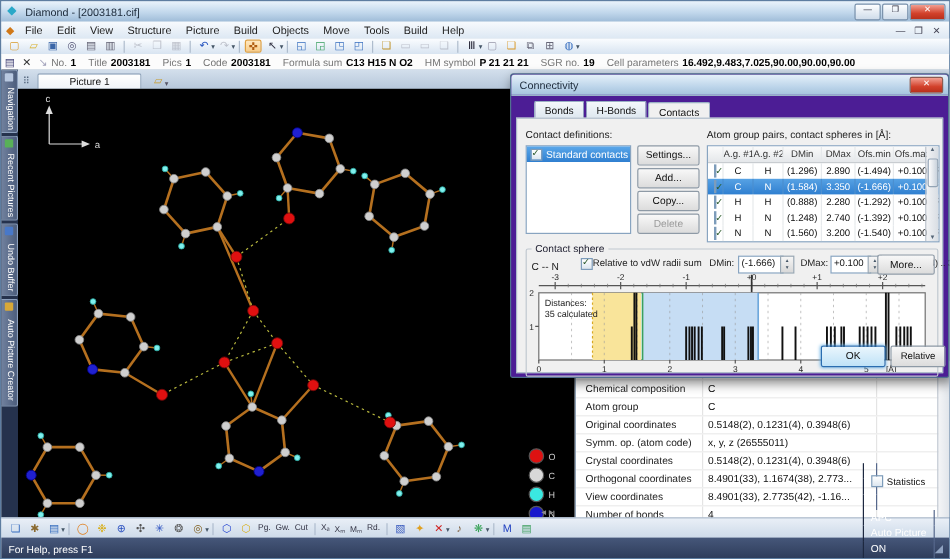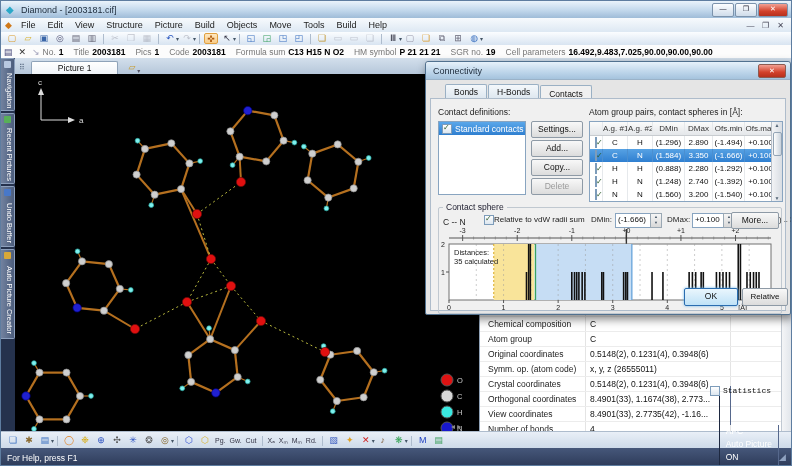--- a/index.html
+++ b/index.html
@@ -49,21 +49,21 @@
   
   .btoolbar{position:absolute;left:0;top:430px;width:100%;height:17px;background:linear-gradient(#e9eff7,#ccd9e8);border-top:1px solid #aebccd;display:flex;align-items:center;padding-left:4px;font-size:9px;}
   .bt-txt{font-size:7px;color:#334;margin:0 2px;}
   .statusbar{position:absolute;left:0;top:447px;width:100%;height:19px;background:linear-gradient(#46577a,#2c3a58);color:#fff;font-size:8.5px;display:flex;align-items:center;}
   .sb-help{padding-left:6px;flex:1;}
   .sb-seg{border-left:1px solid #1d2840;border-right:1px solid #56688c;padding:0 6px;height:13px;line-height:13px;white-space:nowrap;}
   .sb-seg.hl{color:#e8e84a;}
   .sb-seg.empty{width:6px;padding:0 2px;}
   .sb-grip{width:12px;height:13px;color:#8fa2c0;font-size:9px;line-height:13px;}
   
-  .dialog{position:absolute;left:424px;top:60px;width:364px;height:252px;background:#e5e5e5;border:1px solid #51718f;border-radius:3px 3px 2px 2px;box-shadow:2px 4px 10px rgba(0,0,0,.5);font-size:8.5px;color:#111;}
+  .dialog{position:absolute;left:424px;top:60px;width:364px;height:252px;background:#4c1d95;border:1px solid #51718f;border-radius:3px 3px 2px 2px;box-shadow:2px 4px 10px rgba(0,0,0,.5);font-size:8.5px;color:#111;}
   .dlg-title{height:17px;background:linear-gradient(#e6f1fa,#bdd5ea 60%,#a5c3dd);border-bottom:1px solid #9ab2c8;border-radius:3px 3px 0 0;display:flex;align-items:center;padding-left:7px;font-size:9px;color:#1c2a3a;}
   .dlg-close{margin-left:auto;margin-right:4px;width:26px;height:12px;border:1px solid #8c5a50;border-radius:2px;background:linear-gradient(#f2a093,#d2412b 60%,#b7301c);color:#fff;font-size:7px;line-height:11px;text-align:center;}
   .dlg-tabs{position:absolute;left:5px;top:22px;display:flex;padding-left:14px;}
   .dlg-tab{border:1px solid #9ab0c4;border-bottom:none;background:linear-gradient(#f4f8fb,#dbe5ee);padding:2px 8px;margin-right:1px;border-radius:2px 2px 0 0;}
   .dlg-tab.active{background:#f0f0f0;position:relative;top:1px;padding-top:3px;}
   .dlg-frame{position:absolute;left:4px;top:36px;width:354px;height:211px;border:1px solid #aebccb;background:#f0f0f0;}
   .dlg-label{position:absolute;color:#222;}
   .listbox{position:absolute;left:7px;top:22px;width:86px;height:72px;background:#fff;border:1px solid #88a4c0;}
   .list-item{display:flex;align-items:center;height:13px;font-size:8.5px;}
   .list-item.sel{background:linear-gradient(#5aa7ea,#2f7fd0);color:#fff;text-align:center;}
@@ -79,21 +79,21 @@
   .crow.sel .cc{border-right-color:#4b8fd0;}
   .c0{width:12px}.c1{width:24px}.c2{width:24px}.c3{width:31px}.c4{width:27px}.c5{width:31px}.c6{width:31px}.c7{width:10px;border-right:none}
   .ctable .cb{margin:2px 1px;}
   .vscroll{position:absolute;right:0;top:0;width:10px;height:100%;background:linear-gradient(90deg,#f2f3f5,#d8dde3);border-left:1px solid #b8c0ca;font-size:5px;color:#567;text-align:center;}
   .vscroll .thumb{position:absolute;left:1px;top:10px;width:7px;height:22px;background:linear-gradient(90deg,#fdfdfd,#c9d2dc);border:1px solid #93a4b5;border-radius:2px;}
   .groupbox{position:absolute;left:7px;top:108px;width:342px;height:105px;border:1px solid #c0c8d0;border-radius:2px;}
   .grouplabel{position:absolute;left:4px;top:-6px;background:#f0f0f0;padding:0 3px;color:#223;}
   .field{position:absolute;height:13px;background:#fff;border:1px solid #88a4c0;line-height:12px;padding-left:2px;font-size:8px;}
   .spin{position:absolute;width:10px;height:13px;border:1px solid #9aa8b4;background:linear-gradient(#f6f6f6,#d8d8d8);font-size:4px;color:#456;line-height:6px;text-align:center;}
   .more-btn{position:absolute;width:46px;height:15px;border:1px solid #8e9aa6;border-radius:2px;background:linear-gradient(#f8f8f8,#dcdcdc);text-align:center;line-height:14px;}
-  .stat-row{position:absolute;right:10px;top:178px;display:flex;align-items:flex-start;font-family:Liberation Mono, monospace;}
+  .stat-row{position:absolute;right:10px;top:188px;display:flex;align-items:center;}
   .okbtn{position:absolute;left:258px;top:226px;width:52px;height:16px;border:1px solid #2a6db0;border-radius:2px;background:linear-gradient(#eaf6fd,#bfe2f7);box-shadow:0 0 3px #6fb6e8;text-align:center;line-height:15px;}
   .cancelbtn{position:absolute;left:316px;top:226px;width:44px;height:16px;border:1px solid #8e9aa6;border-radius:2px;background:linear-gradient(#f8f8f8,#dcdcdc);text-align:center;line-height:15px;font-size:8px;}
 </style>
 </head>
 <body>
 
 <div id="app">
 
   <div class="titlebar">
     <span class="app-icon">◆</span>

